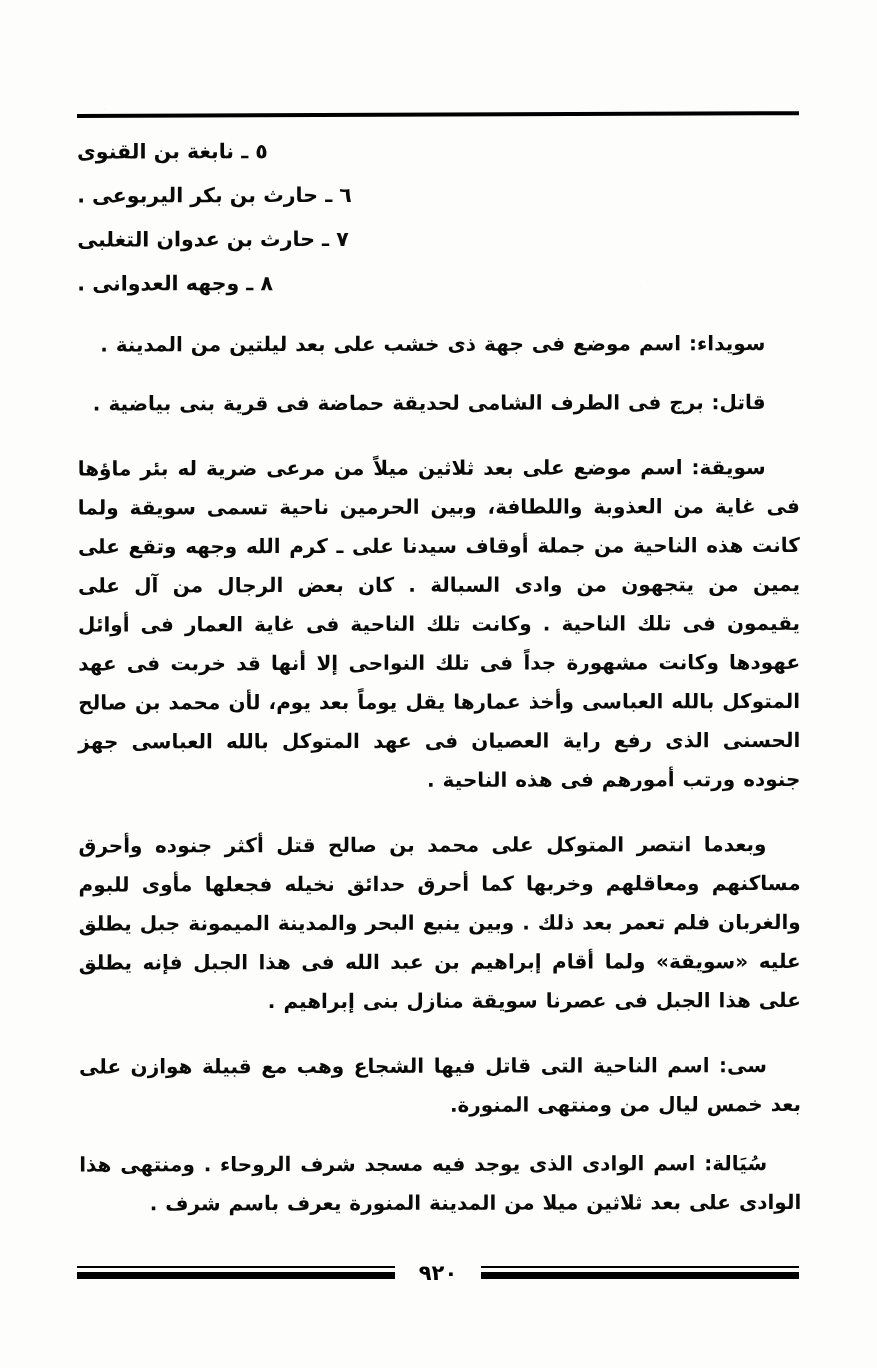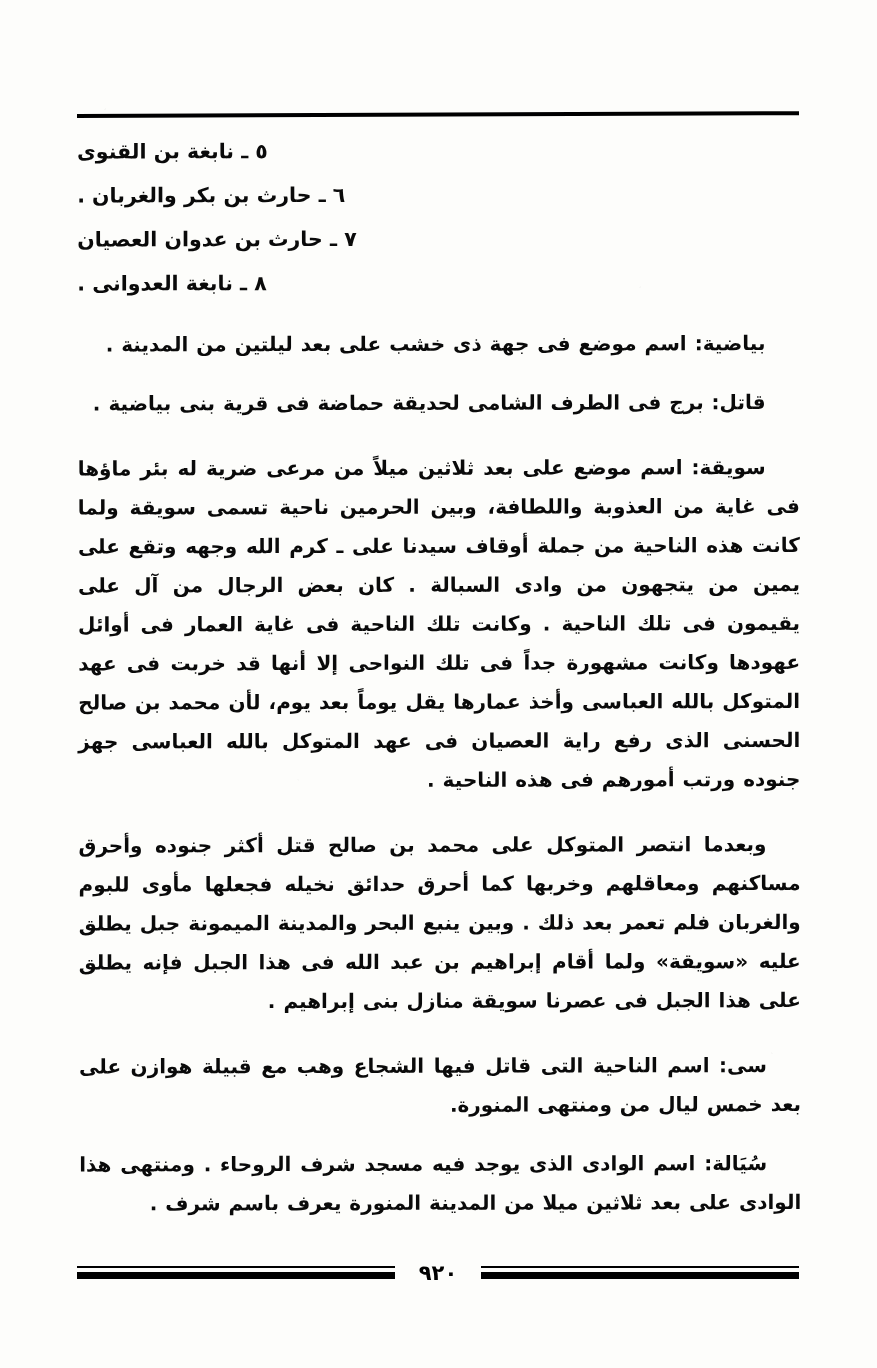--- a/index.html
+++ b/index.html
@@ -183,36 +183,36 @@
 
     <ul class="numbered-list">
       <li>
         <span class="num">٥</span>
         <span>ـ</span>
         <span>نابغة بن القنوى</span>
       </li>
       <li>
         <span class="num">٦</span>
         <span>ـ</span>
-        <span>حارث بن بكر والغربان .</span>
+        <span>حارث بن بكر اليربوعى .</span>
       </li>
       <li>
         <span class="num">٧</span>
         <span>ـ</span>
-        <span>حارث بن عدوان العصيان</span>
+        <span>حارث بن عدوان التغلبى</span>
       </li>
       <li>
         <span class="num">٨</span>
         <span>ـ</span>
-        <span>نابغة العدوانى .</span>
+        <span>وجهه العدوانى .</span>
       </li>
     </ul>
 
     <p class="entry indent gap-top">
-      <span class="headword">بياضية</span><span class="headword">:</span><span> اسم موضع فى جهة ذى خشب على بعد ليلتين من المدينة .</span>
+      <span class="headword">سويداء</span><span class="headword">:</span><span> اسم موضع فى جهة ذى خشب على بعد ليلتين من المدينة .</span>
     </p>
 
     <p class="entry indent gap-top">
       <span class="headword">قاتل</span><span class="headword">:</span><span> برج فى الطرف الشامى لحديقة حماضة فى قرية بنى بياضية .</span>
     </p>
 
     <p class="entry indent gap-top-lg">
       <span class="headword">سويقة</span><span class="headword">:</span><span> اسم موضع على بعد ثلاثين ميلاً من مرعى ضرية له بئر ماؤها فى غاية من العذوبة واللطافة، وبين الحرمين ناحية تسمى سويقة ولما كانت هذه الناحية من جملة أوقاف سيدنا على ـ كرم الله وجهه وتقع على يمين من يتجهون من وادى السبالة . كان بعض الرجال من آل على يقيمون فى تلك الناحية . وكانت تلك الناحية فى غاية العمار فى أوائل عهودها وكانت مشهورة جداً فى تلك النواحى إلا أنها قد خربت فى عهد المتوكل بالله العباسى وأخذ عمارها يقل يوماً بعد يوم، لأن محمد بن صالح الحسنى الذى رفع راية العصيان فى عهد المتوكل بالله العباسى جهز جنوده ورتب أمورهم فى هذه الناحية .</span>
     </p>
 

